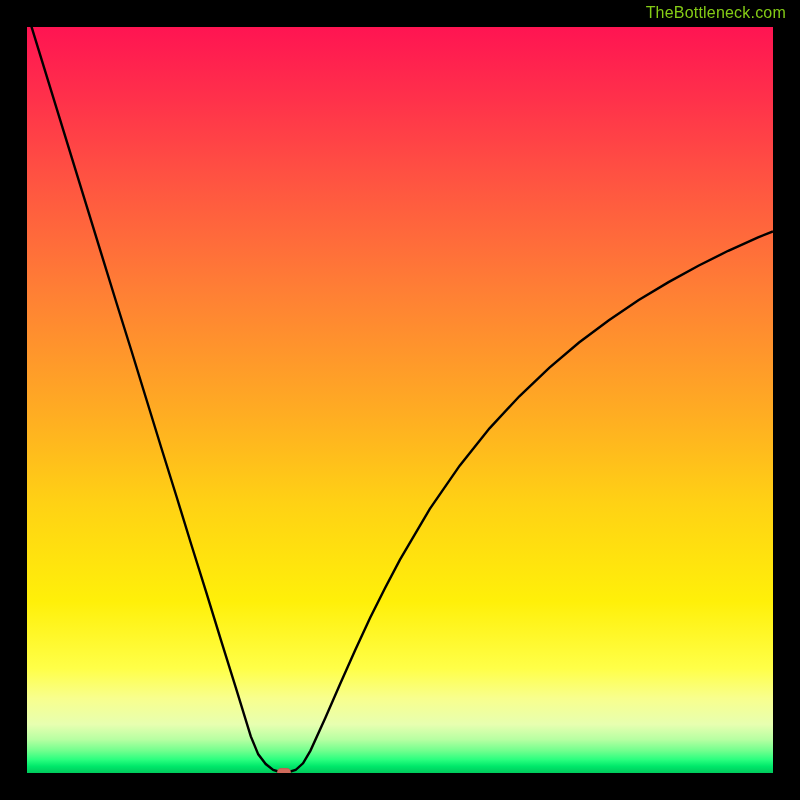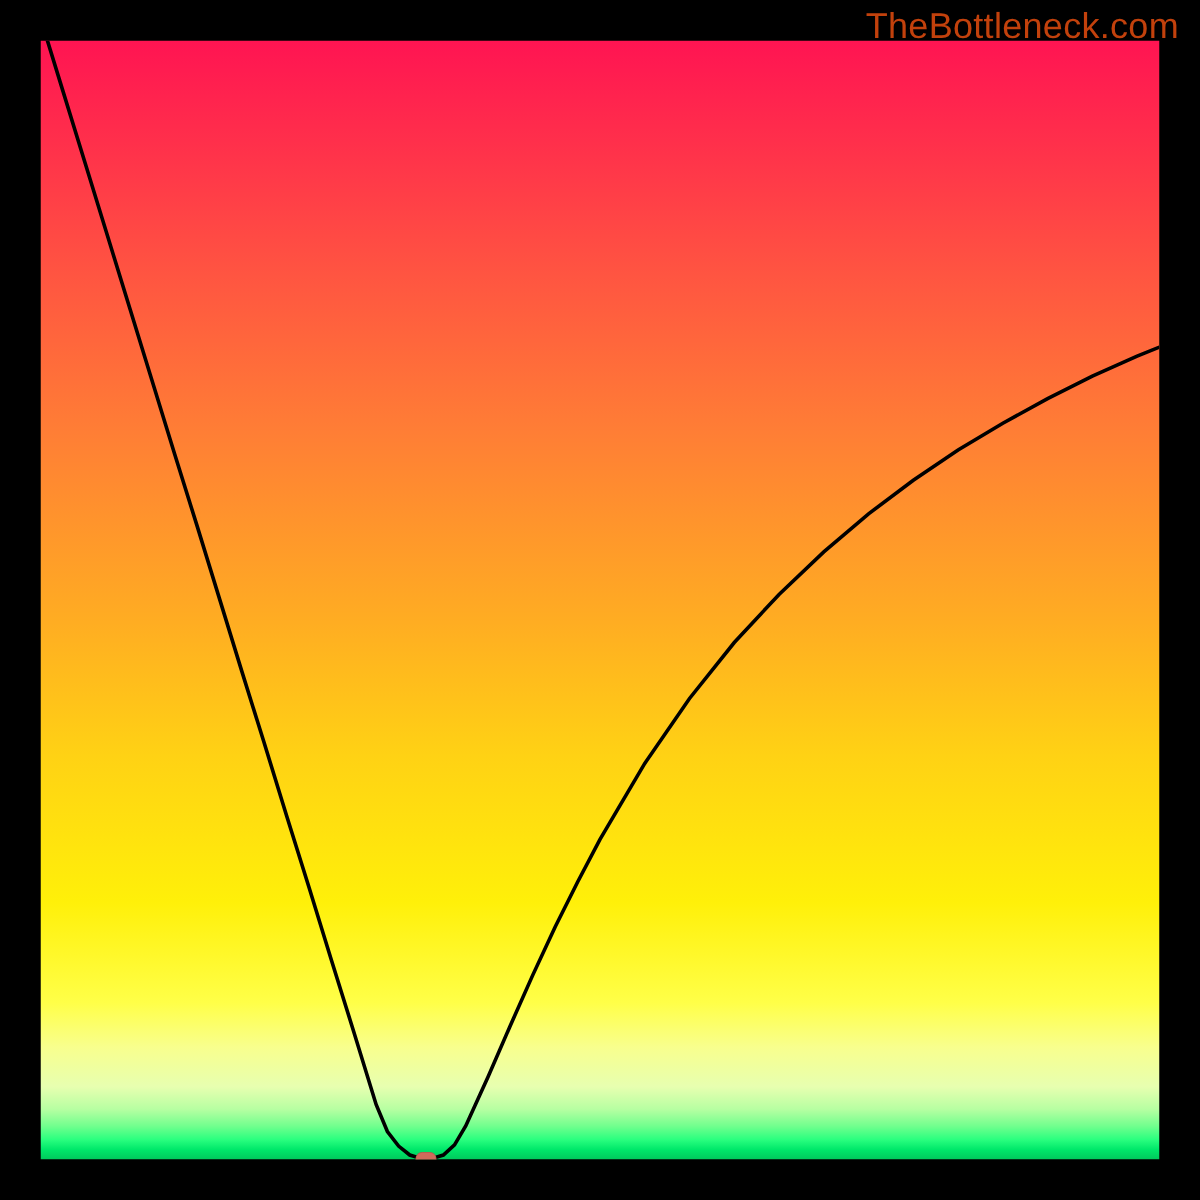--- a/index.html
+++ b/index.html
@@ -15,22 +15,22 @@
     position: absolute;
     top: 0; left: 0;
     width: 800px;
     height: 800px;
     background: #000;
   }
   .watermark {
     position: absolute;
     top: 4px;
     right: 14px;
-    color: #c2410c;
-    font-size: 24px;
+    color: #84cc16;
+    font-size: 16px;
     font-weight: 500;
     letter-spacing: 0.2px;
   }
   .plot-clip {
     position: absolute;
     left: 27px;
     top: 27px;
     width: 746px;
     height: 746px;
     overflow: hidden;

